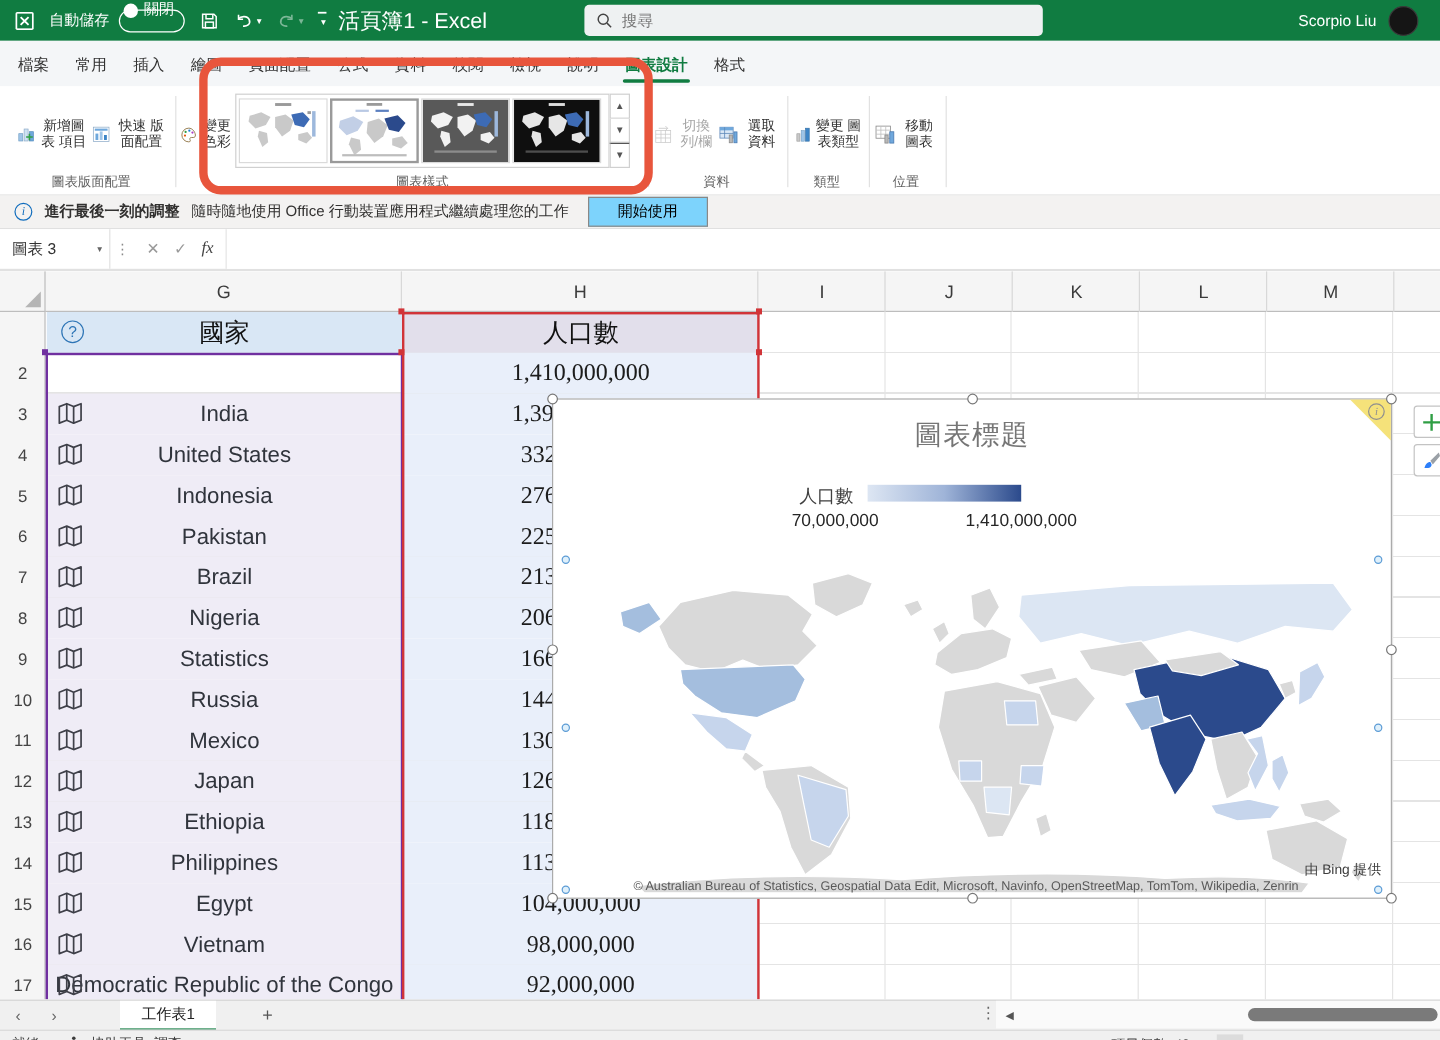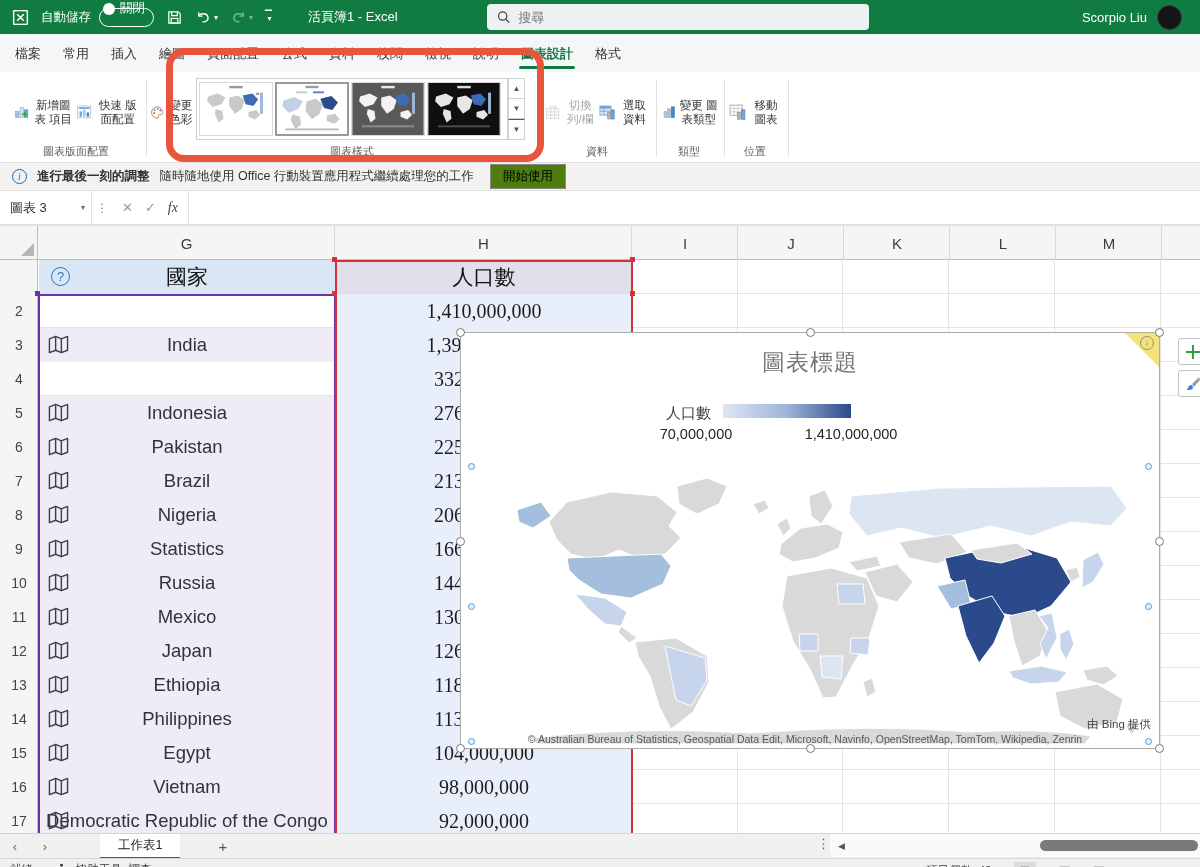--- a/index.html
+++ b/index.html
@@ -39,21 +39,21 @@
   .thumb svg { width:100%; height:100%; display:block; }
   .gal-scroll { position:absolute; left:508px; top:6px; width:17px; height:62px; display:flex; flex-direction:column; }
   .gal-scroll div { flex:1; border:1px solid #d0d0d0; border-top:none; background:#fff; font-size:8px; color:#555; display:flex; align-items:center; justify-content:center; }
   .gal-scroll div:first-child { border-top:1px solid #d0d0d0; }
   .gal-more { border-top:1px solid #555 !important; }
   #red-annotation { left:166px; top:48px; width:378px; height:114px; border:7px solid var(--annotation-red); border-radius:18px; z-index:30; pointer-events:none; }
 
   
   #notifbar { left:0; top:163px; width:1200px; height:28px; background:#f3f2f1; border-bottom:1px solid #e0e0e0; display:flex; align-items:center; font-size:12.5px; color:#323130; gap:10px; padding-left:12px; }
   #notif-icon { width:15px; height:15px; border-radius:50%; border:1.5px solid #0f6cbd; color:#0f6cbd; font-size:10px; font-style:italic; font-family:"Liberation Serif",serif; display:flex; align-items:center; justify-content:center; }
-  #notif-action { border:1px solid #8a8886; background:#4d7c0f; padding:3px 12px; font-size:12.5px; margin-left:6px; }
+  #notif-action { border:1px solid #8a8886; background:#7dd3fc; padding:3px 24px; font-size:12.5px; margin-left:6px; }
 
   
   #formulabar { left:0; top:191px; width:1200px; height:35px; background:#fff; border-bottom:2px solid #e1e1e1; display:flex; align-items:stretch; font-size:13px; color:#333; }
   #namebox { width:92px; display:flex; align-items:center; justify-content:space-between; padding:0 6px 0 10px; border-right:1px solid #e1e1e1; }
   #fx-icons { display:flex; align-items:center; gap:12px; padding:0 10px; border-right:1px solid #e1e1e1; color:#9a9a9a; }
   #fx-label { font-style:italic; font-family:"Liberation Serif",serif; color:#444; font-size:14px; }
   #formula-input { flex:1; border:none; outline:none; font-size:13px; padding:0 8px; }
   .vdots { color:#8a8a8a; font-size:12px; letter-spacing:0; padding:0 4px; display:flex; align-items:center; }
 
   
@@ -148,21 +148,21 @@
     <svg class="tb-icon" viewBox="0 0 18 18" fill="none" stroke="#fff" stroke-width="1.5">
         <path d="M14 7 C12 4.5 6 4 4.5 8 C3 12 7 14 10 13.5"></path>
         <path d="M14 3.5 V7.5 H10" stroke-width="1.4"></path>
       </svg>
     <span class="caret">▾</span>
   </span>
   <span class="tb-item" style="flex-direction:column; line-height:4px;">
       <span style="font-size:9px;">▔</span>
       <span class="caret">▾</span>
     </span>
-  <span class="tb-item" style="margin-left:36px; font-size:13px;">活頁簿1 - Excel</span>
+  <span class="tb-item" style="margin-left:10px; font-size:18px;">活頁簿1 - Excel</span>
 </div>
 <div id="search-box" class="abs">
   <svg width="14" height="14" viewBox="0 0 14 14">
       <circle cx="6" cy="6" r="4.4" fill="none" stroke="#444" stroke-width="1.3"></circle>
       <line x1="9.4" y1="9.4" x2="13" y2="13" stroke="#444" stroke-width="1.3"></line>
     </svg>
   <input id="search-input" placeholder="搜尋" style="">
 </div>
 <div id="user-area" class="abs">
   <span>Scorpio Liu</span>
@@ -406,20 +406,29 @@
       </span>
       <span class="country-text">India</span>
     </div>
     <div class="cell cell-h">
       <span>1,390,000,000</span>
     </div>
   </div>
 
   <div class="grid-row" style="top: 136px;">
     <div class="row-num">4</div>
+    <div class="cell cell-g">
+      <span class="map-ic">
+        <svg viewBox="0 0 22 20" fill="none" stroke="#3f4049" stroke-width="1.5" stroke-linejoin="round">
+              <path d="M1.5 4 L8 1.5 L14 4 L20.5 1.5 L20.5 16 L14 18.5 L8 16 L1.5 18.5 Z"></path>
+              <path d="M8 1.5 V16 M14 4 V18.5"></path>
+            </svg>
+      </span>
+      <span class="country-text">United States</span>
+    </div>
     <div class="cell cell-h">
       <span>332,000,000</span>
     </div>
   </div>
 
   <div class="grid-row" style="top: 170px;">
     <div class="row-num">5</div>
     <div class="cell cell-g">
       <span class="map-ic">
         <svg viewBox="0 0 22 20" fill="none" stroke="#3f4049" stroke-width="1.5" stroke-linejoin="round">

